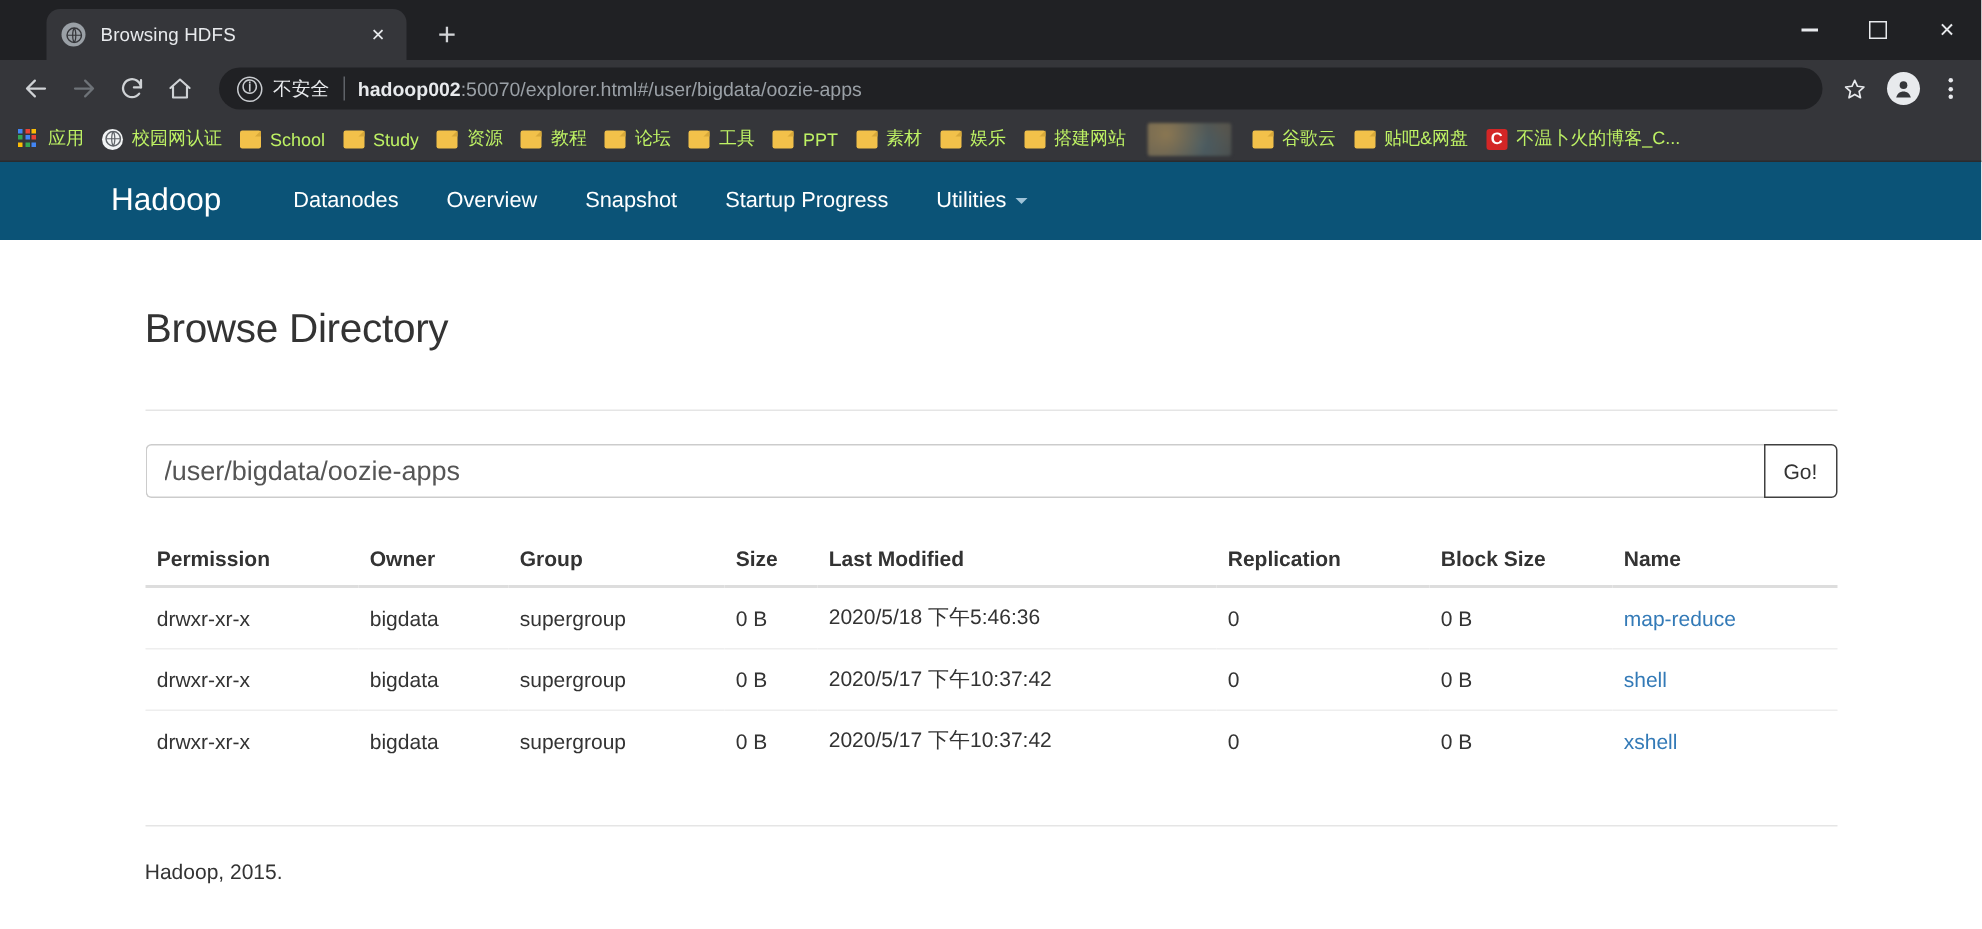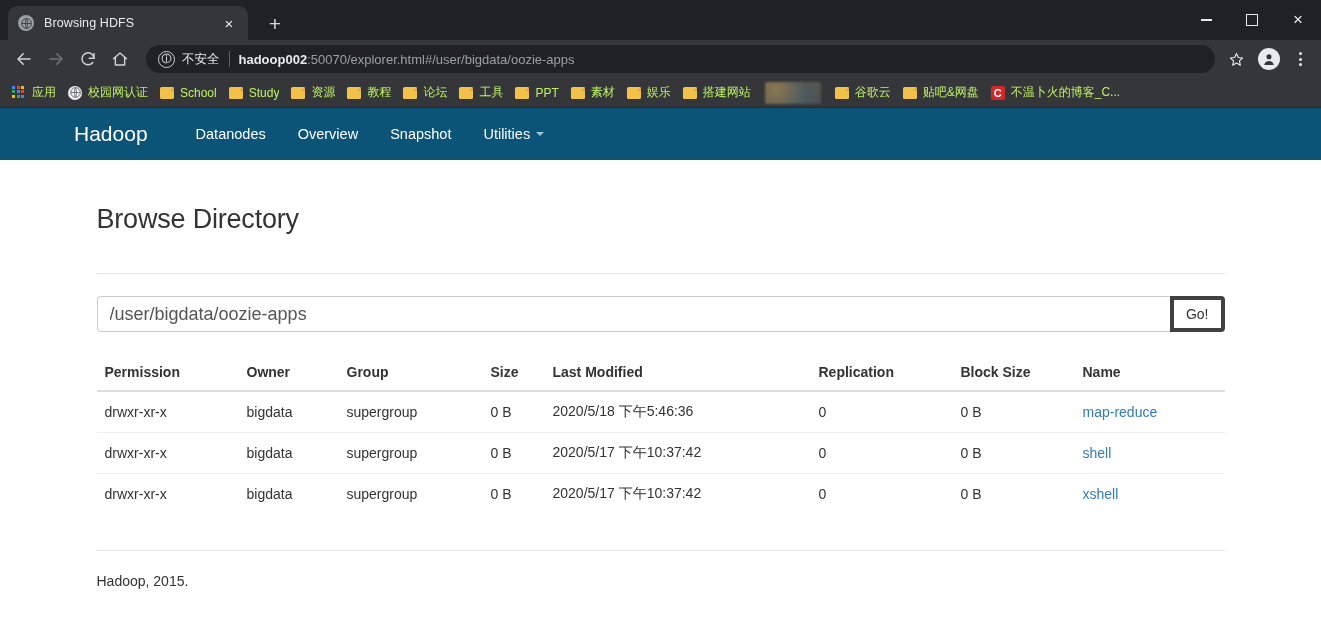--- a/index.html
+++ b/index.html
@@ -24,20 +24,21 @@
   }
 
   
   .tabstrip {
     height: 40px;
     background: #202124;
     display: flex;
     align-items: flex-end;
     position: relative;
     flex: 0 0 auto;
+    padding-left: 23px;
   }
   .tab {
     margin-left: 8px;
     width: 240px;
     height: 34px;
     background: #35363a;
     border-radius: 9px 9px 0 0;
     display: flex;
     align-items: center;
     padding: 0 10px;
@@ -345,21 +346,21 @@
     font-family: "Liberation Sans", sans-serif;
     padding: 0 12px;
     box-sizing: border-box;
     outline: none;
     min-width: 0;
   }
   .go-btn {
     flex: 0 0 auto;
     height: 36px;
     min-width: 48px;
-    border: 4px solid #404040;
+    border: 1px solid #404040;
     border-radius: 0 4px 4px 0;
     background: #ffffff;
     color: #333333;
     font-size: 14px;
     font-family: "Liberation Sans", sans-serif;
     padding: 0 12px;
   }
 
   table.files {
     width: 100%;
@@ -564,20 +565,21 @@
     </div>
   </div>
 
   <div class="viewport">
 
     <div class="hdfs-nav">
       <span class="brand">Hadoop</span>
       <span class="navlink">Datanodes</span>
       <span class="navlink">Overview</span>
       <span class="navlink">Snapshot</span>
+      <span class="navlink">Startup Progress</span>
       <span class="navlink">
         <span>Utilities</span>
         <span class="caret"></span>
       </span>
     </div>
 
     <div class="container">
       <h1 class="page-title">Browse Directory</h1>
       <hr class="title-rule">
 

